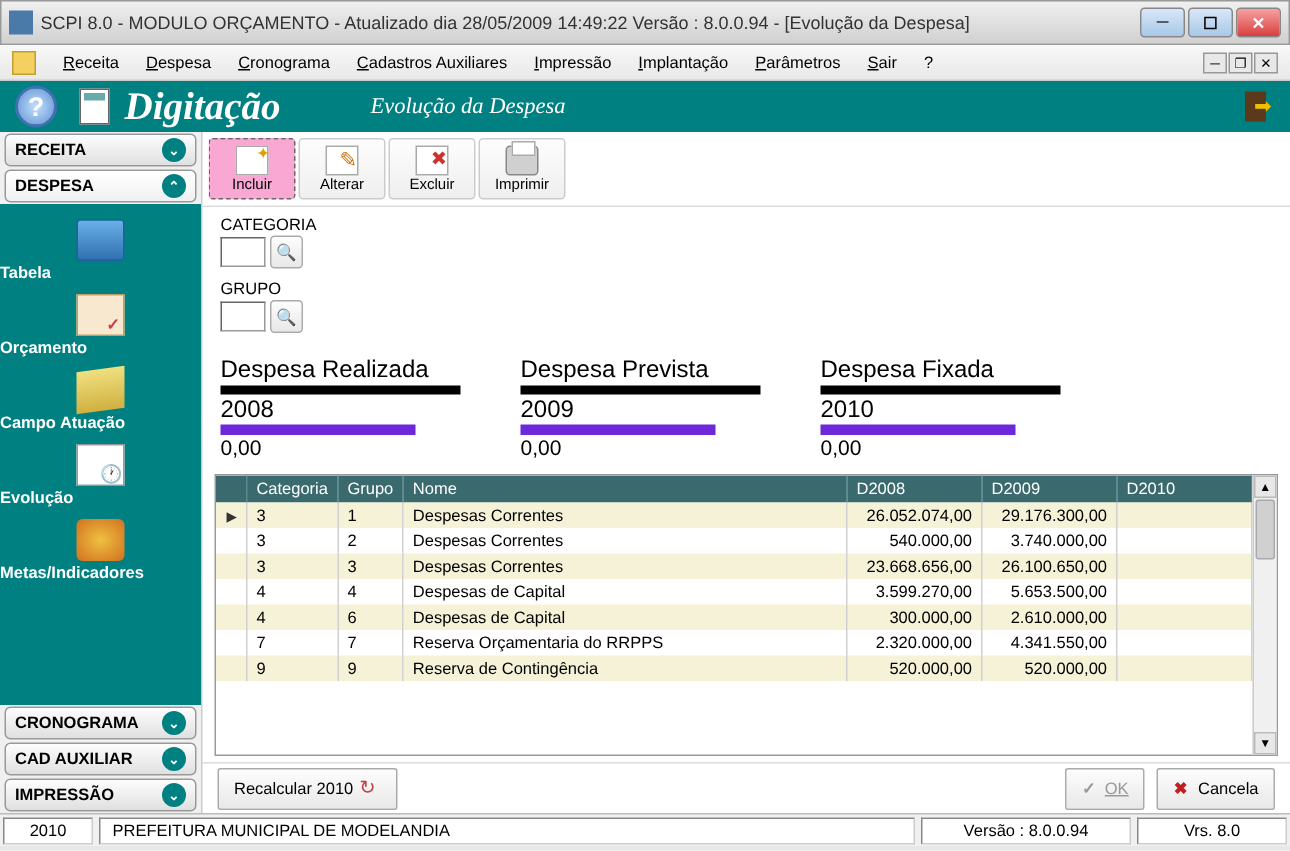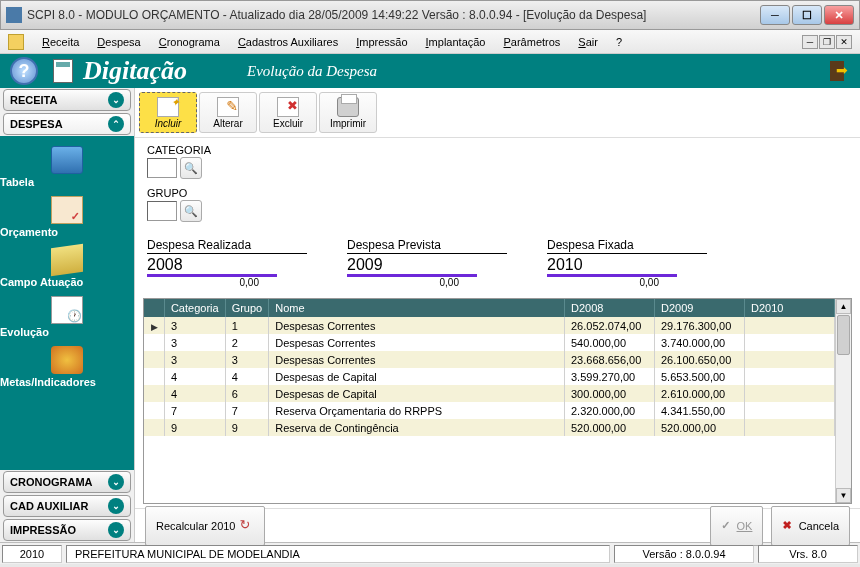--- a/index.html
+++ b/index.html
@@ -53,63 +53,63 @@
 .icon-evolucao { background: #fff; border:1px solid #999; position:relative; }
 .icon-evolucao::after { content:"🕐"; position:absolute; right:0; bottom:0; font-size:12px; }
 .icon-metas { background: radial-gradient(#f0c040,#d07020); border-radius:4px; }
 
 
 .content { flex: 1; background: #fff; border-left: 1px solid #ccc; display: flex; flex-direction: column; }
 
 
 .toolbar { height: 50px; display: flex; gap: 2px; padding: 4px; border-bottom: 1px solid #ddd; }
 .tool-btn { width: 58px; border: 1px solid #ccc; background: linear-gradient(#fdfdfd,#efefef); border-radius: 3px; display: flex; flex-direction: column; align-items: center; justify-content: center; cursor: pointer; }
-.tool-btn.active { border: 1px dashed #666; background: #fde047; font-style: italic; }
+.tool-btn.active { border: 1px dashed #666; background: #f9a8d4; }
 .tool-icon { width: 22px; height: 20px; margin-bottom: 1px; }
 .ti-incluir { background:#fff; border:1px solid #aaa; position:relative; } .ti-incluir::after{content:"✦"; color:#e0a000; position:absolute; top:-2px; right:-2px;}
 .ti-alterar { background:#fff; border:1px solid #aaa; position:relative; } .ti-alterar::after{content:"✎"; color:#d07000; position:absolute; top:0; right:0; font-size:14px;}
 .ti-excluir { background:#fff; border:1px solid #aaa; position:relative; } .ti-excluir::after{content:"✖"; color:#d03030; position:absolute; top:0; right:0; font-size:13px;}
 .ti-imprimir { background:#d0d0d0; border:1px solid #888; border-radius:3px; position:relative; } .ti-imprimir::after{content:""; position:absolute; top:-4px; left:3px; width:14px; height:8px; background:#fff; border:1px solid #aaa;}
 .tool-label { font-size: 10px; text-decoration: underline; text-decoration-color: transparent; }
 
 
 .filters { padding: 6px 12px; }
 .filter-group { margin-bottom: 8px; }
 .filter-label { font-size: 11px; display: block; margin-bottom: 1px; }
 .filter-row { display: flex; align-items: center; gap: 3px; }
 .filter-input { width: 30px; height: 20px; border: 1px solid #999; border-top-color:#666; border-left-color:#666; background: #fff; }
 .filter-btn { width: 22px; height: 22px; border: 1px solid #aaa; border-radius: 3px; background: linear-gradient(#fdfdfd,#e8e8e8); display: flex; align-items: center; justify-content: center; cursor: pointer; }
 .filter-btn::after { content:"🔍"; font-size:11px; filter: grayscale(0.3); }
 
 .despesa-row { display: flex; gap: 40px; padding: 2px 12px 6px; }
 .despesa-col { }
-.despesa-title { font-size: 12px; border-bottom: 1px solid #000000; padding-bottom: 1px; margin-bottom: 2px; width: 160px; }
+.despesa-title { font-size: 16px; border-bottom: 6px solid #000000; padding-bottom: 1px; margin-bottom: 2px; width: 160px; }
 .despesa-year { font-size: 16px; }
-.despesa-val { width: 130px; border-top: 3px solid #6d28d9; text-align: right; padding-right: 18px; font-size: 10px; }
+.despesa-val { width: 130px; border-top: 7px solid #6d28d9; padding-right: 18px; font-size: 14px; }
 
 
 .grid-wrap { flex: 1; margin: 4px 8px; border: 1px solid #999; display: flex; position: relative; }
 .grid { flex: 1; overflow: hidden; }
 .grid table { width: 100%; border-collapse: collapse; }
 .grid th { background: #3a6a6e; color: #fff; font-weight: normal; text-align: left; padding: 3px 6px; border-right: 1px solid #5a8a8e; font-size: 11px; height: 18px; }
 .grid td { padding: 2px 6px; border-right: 1px solid #d0d0d0; font-size: 11px; height: 17px; white-space: nowrap; }
 .grid tr.odd td { background: #f5f2d8; }
 .grid tr.even td { background: #fff; }
 .row-indicator { width: 12px; background: #d8d8d0; border-right: 2px solid #999; }
 .row-indicator.active::after { content: "▶"; font-size: 9px; color: #333; margin-left: 1px; }
-.num { }
+.num { text-align: right; }
 .grid .c-cat { width: 55px; } .grid .c-grp { width: 40px; } .grid .c-nome { } .grid .c-d { width: 90px; }
 .grid-scrollbar { width: 16px; background: #f0f0f0; border-left: 1px solid #ccc; position: relative; }
 .grid-scrollbar .thumb { position:absolute; top:16px; left:1px; right:1px; height:40px; background:#d0d0d0; border:1px solid #aaa; border-radius:2px; }
 .grid-scrollbar .arr { position:absolute; left:0; right:0; height:15px; background:#e8e8e8; border:1px solid #bbb; font-size:8px; text-align:center; line-height:13px; }
 .grid-scrollbar .arr.up { top:0; } .grid-scrollbar .arr.dn { bottom:0; }
 
 
 .bottom-btns { height: 34px; display: flex; align-items: center; padding: 0 10px; border-top: 1px solid #ddd; }
-.btn { height: 40px; padding: 0 10px; border: 1px solid #aaa; background: linear-gradient(#fdfdfd,#e8e8e8); border-radius: 2px; display: flex; align-items: center; gap: 4px; cursor: pointer; }
+.btn { height: 28px; padding: 0 10px; border: 1px solid #aaa; background: linear-gradient(#fdfdfd,#e8e8e8); border-radius: 2px; display: flex; align-items: center; gap: 4px; cursor: pointer; }
 .btn.disabled { color: #999; }
 .recalc-icon { width:14px; height:14px; position:relative; } .recalc-icon::after{content:"↻"; color:#c04040; font-size:13px; position:absolute; top:-2px;}
 .ok-icon::before { content:"✓"; color:#999; font-weight:bold; margin-right:2px; }
 .cancel-icon::before { content:"✖"; color:#c02020; font-weight:bold; margin-right:3px; }
 
 
 .statusbar { height: 22px; border-top: 1px solid #bbb; background: #f0f0f0; display: flex; align-items: center; }
 .status-cell { border: 1px solid #ccc; border-top-color:#888; border-left-color:#888; height: 18px; padding: 2px 8px; margin: 0 2px; background: #fff; display: flex; align-items: center; }
 .sc-year { width: 60px; justify-content:center; }
 .sc-ent { flex: 1; }

